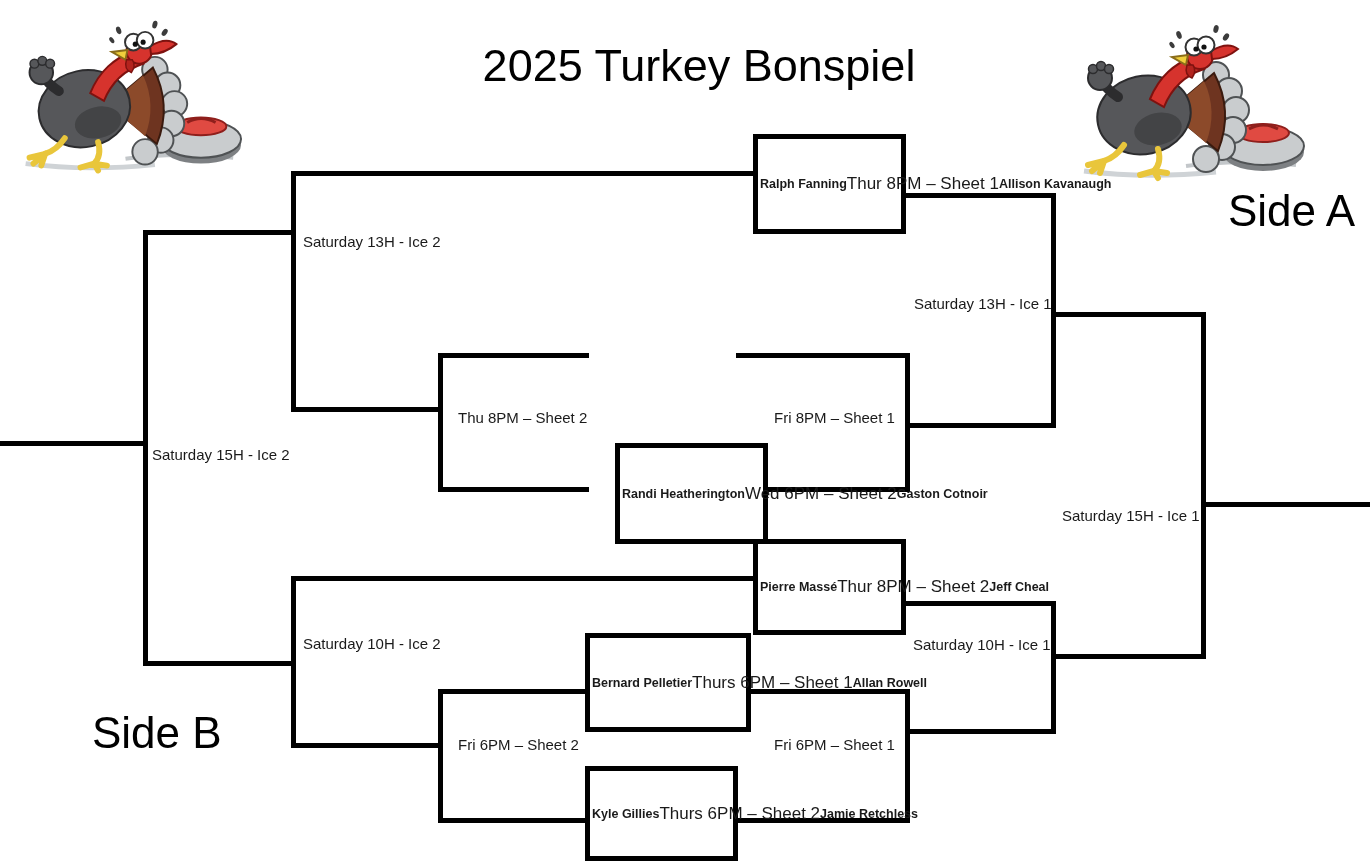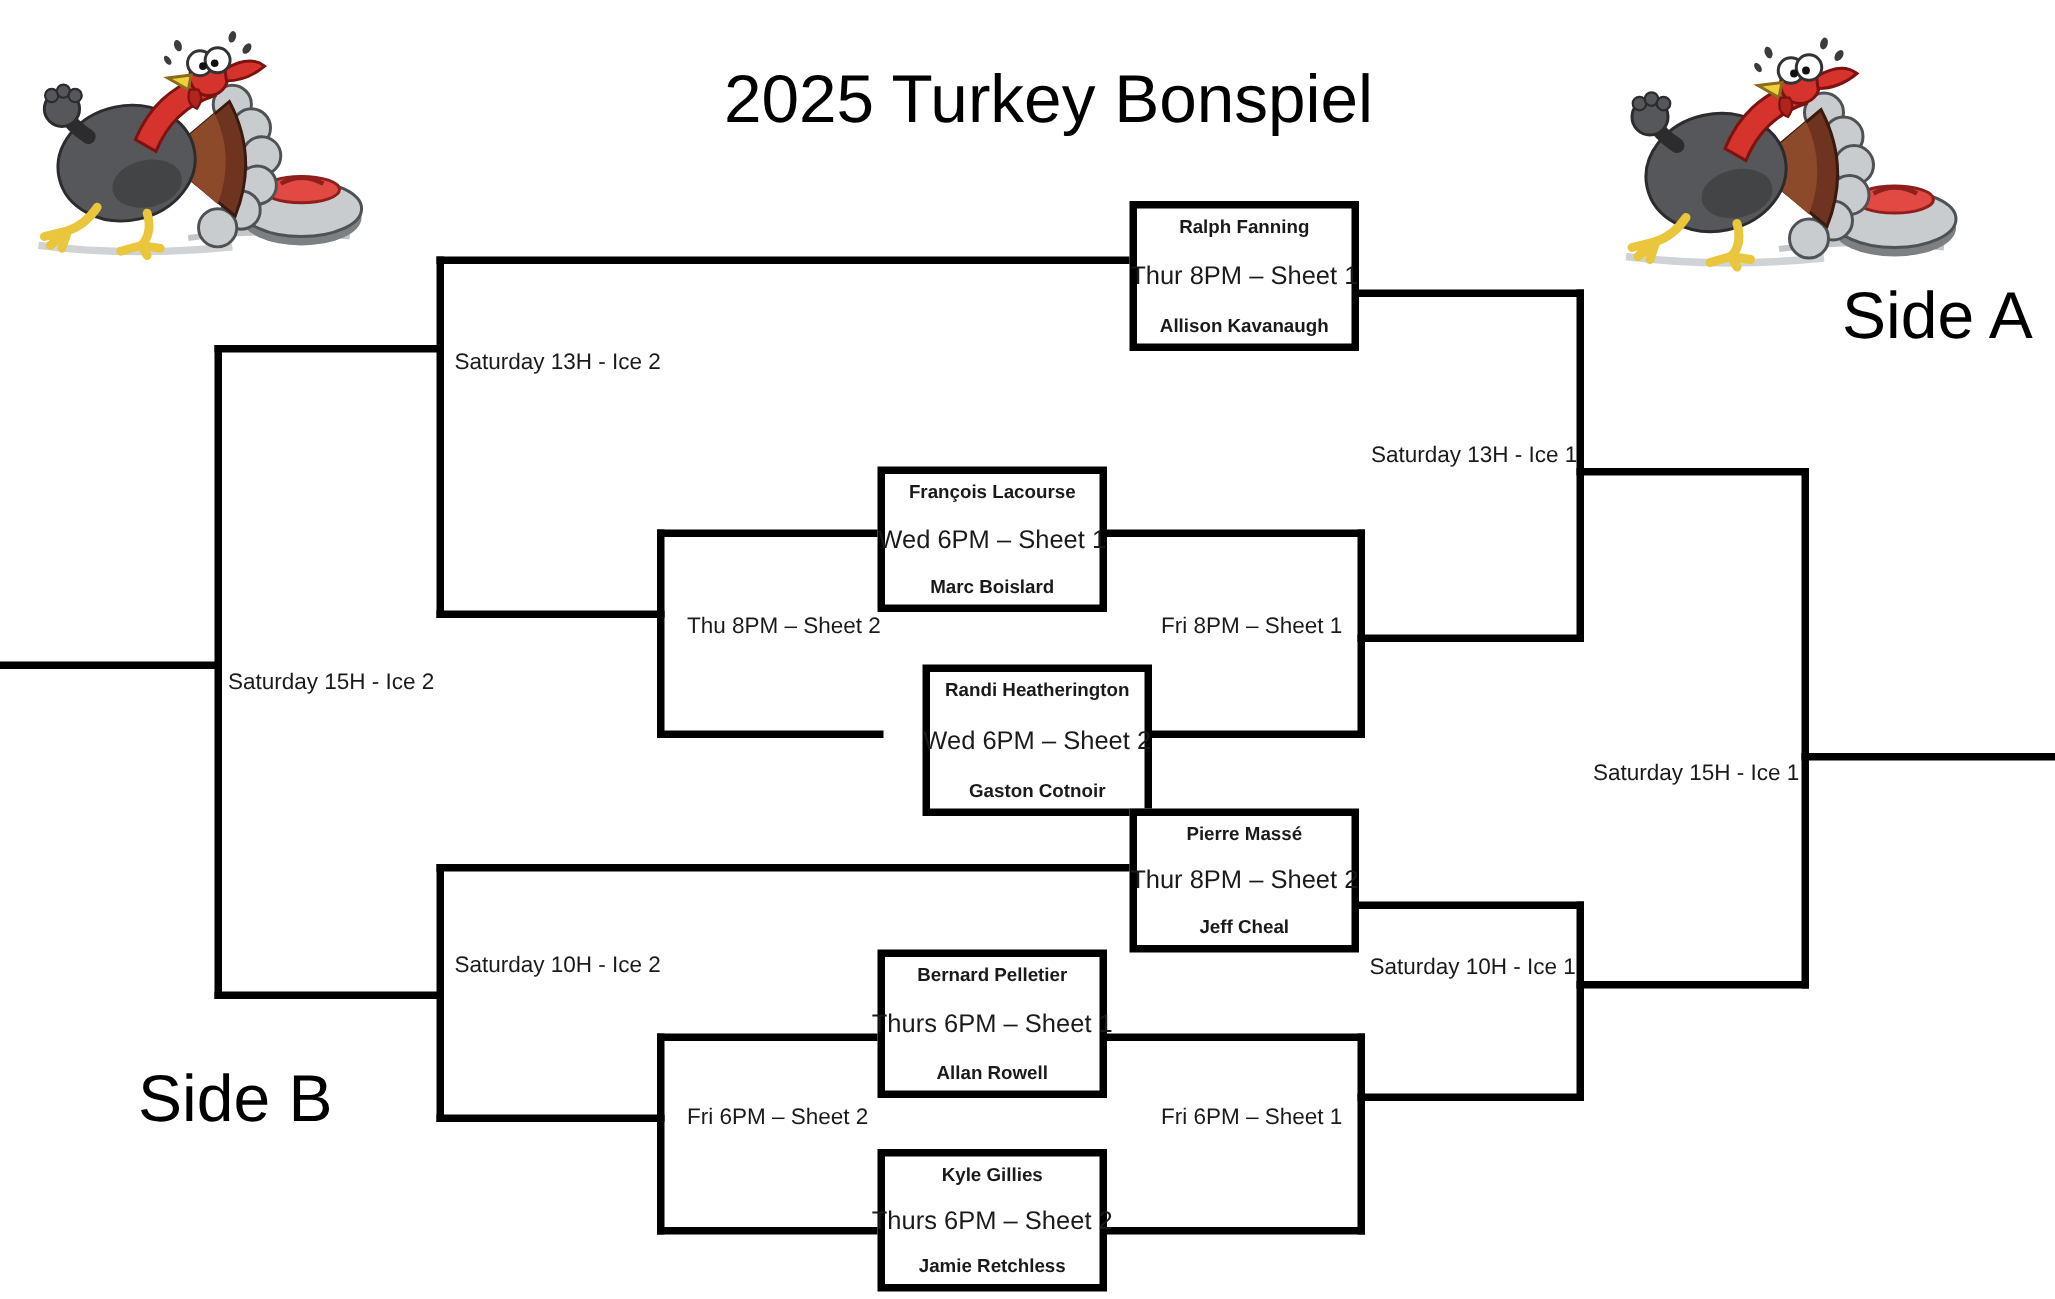--- a/index.html
+++ b/index.html
@@ -8,21 +8,21 @@
     font-family:"Liberation Sans", sans-serif;color:#1a1a1a;padding-left:28px;
   }
   .title{
     position:absolute;left:0;right:0;top:40px;text-align:center;
     font-size:45px;font-weight:500;color:#000;letter-spacing:0px;
   }
   .side-label{position:absolute;font-size:44px;color:#000;}
   .hl,.vl{position:absolute;background:#000;}
   .gamebox{
     position:absolute;background:#fff;border:5px solid #000;box-sizing:border-box;
-    display:flex;flex-direction:column;justify-content:space-between;align-items:center;
+    display:flex;flex-direction:row;justify-content:space-between;align-items:center;
     text-align:center;padding:5px 2px;z-index:3;
   }
   .gamebox .team{font-size:12.5px;font-weight:bold;white-space:nowrap;}
   .gamebox .draw{font-size:17px;white-space:nowrap;}
   .slot{position:absolute;font-size:15px;white-space:nowrap;z-index:2;}
   .turkey{position:absolute;z-index:1;}
 </style>
 </head>
 <body>
 
@@ -120,36 +120,31 @@
   <div class="hl" style="left:736px;top:689px;width:174px;height:5px;"></div>
   <div class="hl" style="left:736px;top:818px;width:174px;height:5px;"></div>
   <div class="vl" style="left:905px;top:689px;width:5px;height:134px;"></div>
   <div class="hl" style="left:905px;top:729px;width:151px;height:5px;"></div>
 
   <div class="gamebox" style="left:753px;top:134px;width:153px;height:100px;">
     <div class="team">Ralph Fanning</div>
     <div class="draw">Thur 8PM – Sheet 1</div>
     <div class="team">Allison Kavanaugh</div>
   </div>
-  <div class="gamebox" style="left:585px;top:311px;width:153px;height:97px;">
-    <div class="team">François Lacourse</div>
-    <div class="draw">Wed 6PM – Sheet 1</div>
-    <div class="team">Marc Boislard</div>
-  </div>
   <div class="gamebox" style="left:615px;top:443px;width:153px;height:101px;">
     <div class="team">Randi Heatherington</div>
     <div class="draw">Wed 6PM – Sheet 2</div>
     <div class="team">Gaston Cotnoir</div>
   </div>
   <div class="gamebox" style="left:753px;top:539px;width:153px;height:96px;">
     <div class="team">Pierre Massé</div>
     <div class="draw">Thur 8PM – Sheet 2</div>
     <div class="team">Jeff Cheal</div>
   </div>
-  <div class="gamebox" style="left:585px;top:633px;width:153px;height:99px;">
+  <div class="gamebox" style="left:585px;top:633px;width:166px;height:99px;">
     <div class="team">Bernard Pelletier</div>
     <div class="draw">Thurs 6PM – Sheet 1</div>
     <div class="team">Allan Rowell</div>
   </div>
   <div class="gamebox" style="left:585px;top:766px;width:153px;height:95px;">
     <div class="team">Kyle Gillies</div>
     <div class="draw">Thurs 6PM – Sheet 2</div>
     <div class="team">Jamie Retchless</div>
   </div>
 

